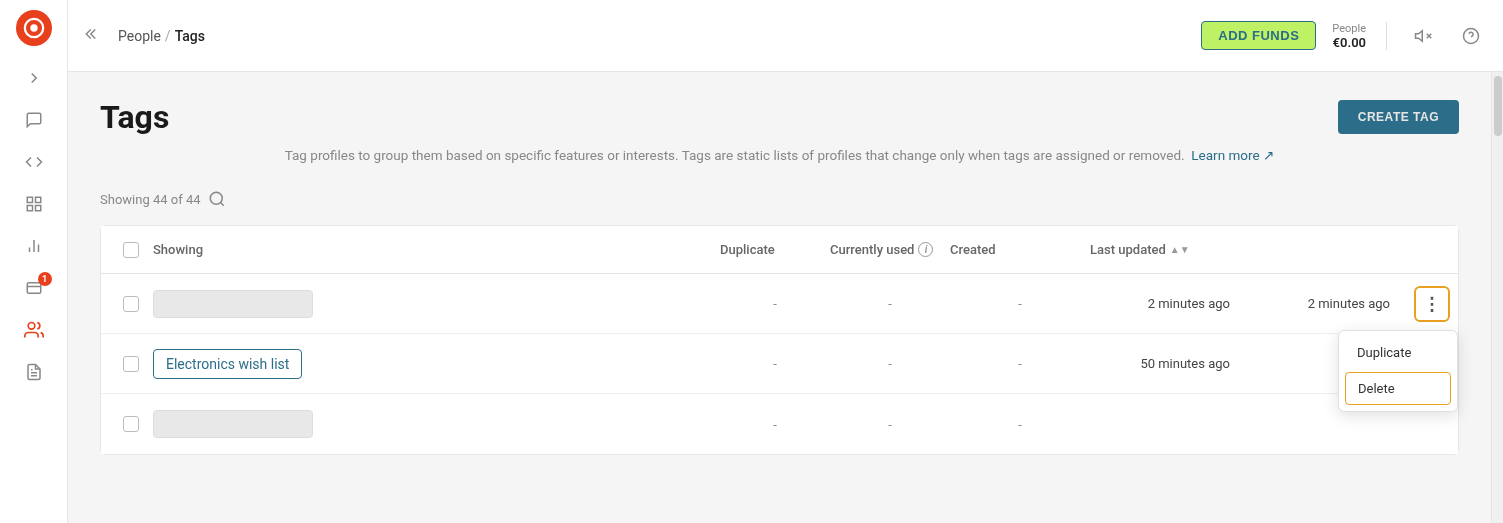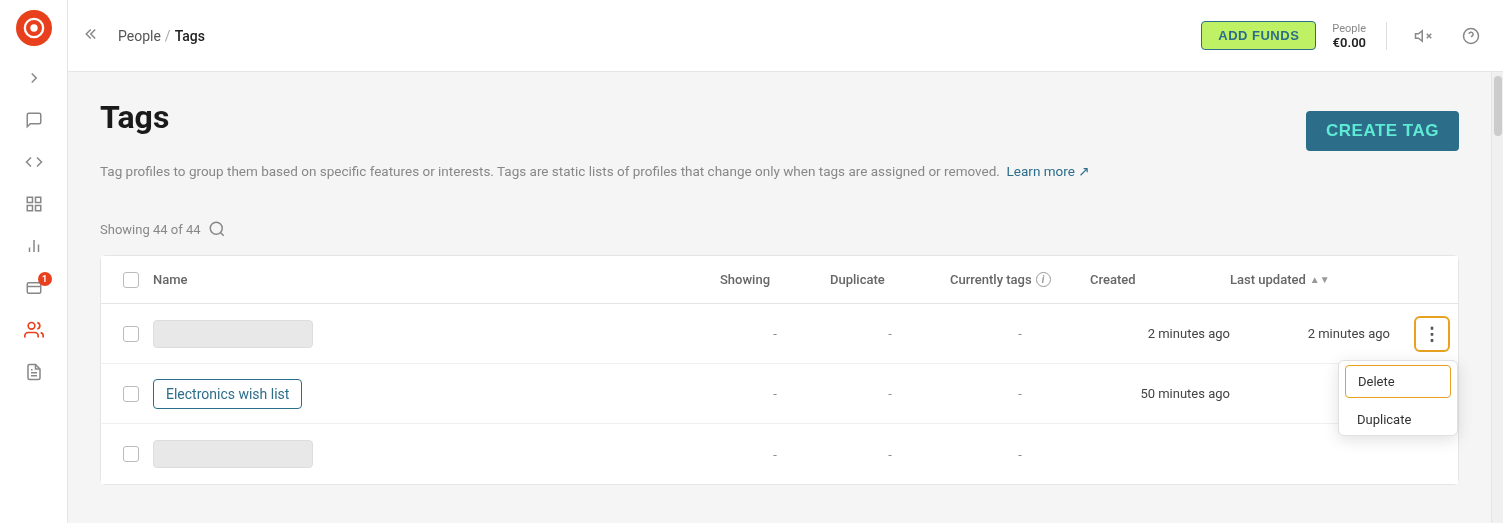--- a/index.html
+++ b/index.html
@@ -131,38 +131,38 @@
       margin-bottom: 10px;
     }
     .page-title {
       font-size: 32px;
       font-weight: 700;
       color: #1a1a1a;
       line-height: 1.1;
     }
     .create-tag-btn {
       background: #2c6e8a;
-      color: #5eead4;
+      color: #e5e5e5;
       border: none;
-      font-size: 17px;
+      font-size: 12px;
       font-weight: 700;
       padding: 10px 20px;
       border-radius: 4px;
       cursor: pointer;
       letter-spacing: 0.5px;
       white-space: nowrap;
-      margin-top: 11px;
     }
 
     
     .page-description {
       font-size: 13.5px;
       color: #888;
-      margin-bottom: 32px;
+      margin-bottom: 18px;
       line-height: 1.5;
+      text-align: center;
     }
     .page-description a {
       color: #2c6e8a;
       text-decoration: none;
     }
 
     
     .toolbar-row {
       display: flex;
       align-items: center;
@@ -449,25 +449,24 @@
           </svg>
         </div>
       </div>
 
       <div class="table-container">
 
         <div class="table-header">
           <div class="row-checkbox">
             <div class="checkbox"></div>
           </div>
-          <div class="col-header">Name</div>
           <div class="col-header">Showing</div>
           <div class="col-header">Duplicate</div>
           <div class="col-header">
-            <span>Currently tags</span>
+            <span>Currently used</span>
             <span class="info-icon">i</span>
           </div>
           <div class="col-header">Created</div>
           <div class="col-header">
             <span>Last updated</span>
             <span class="sort-icon">▲▼</span>
           </div>
           <div></div>
         </div>
 
@@ -480,22 +479,22 @@
           </div>
           <div class="cell-value">-</div>
           <div class="cell-value">-</div>
           <div class="cell-value">-</div>
           <div class="cell-value dark">2 minutes ago</div>
           <div class="cell-value dark">2 minutes ago</div>
           <div class="actions-cell">
             <div class="more-btn">⋮</div>
 
             <div class="dropdown-menu">
+              <div class="dropdown-item duplicate">Duplicate</div>
               <div class="dropdown-item delete">Delete</div>
-              <div class="dropdown-item duplicate">Duplicate</div>
             </div>
           </div>
         </div>
 
         <div class="table-row">
           <div class="row-checkbox">
             <div class="checkbox"></div>
           </div>
           <div class="tag-name-cell">
             <div class="tag-name-box electronics">Electronics wish list</div>

